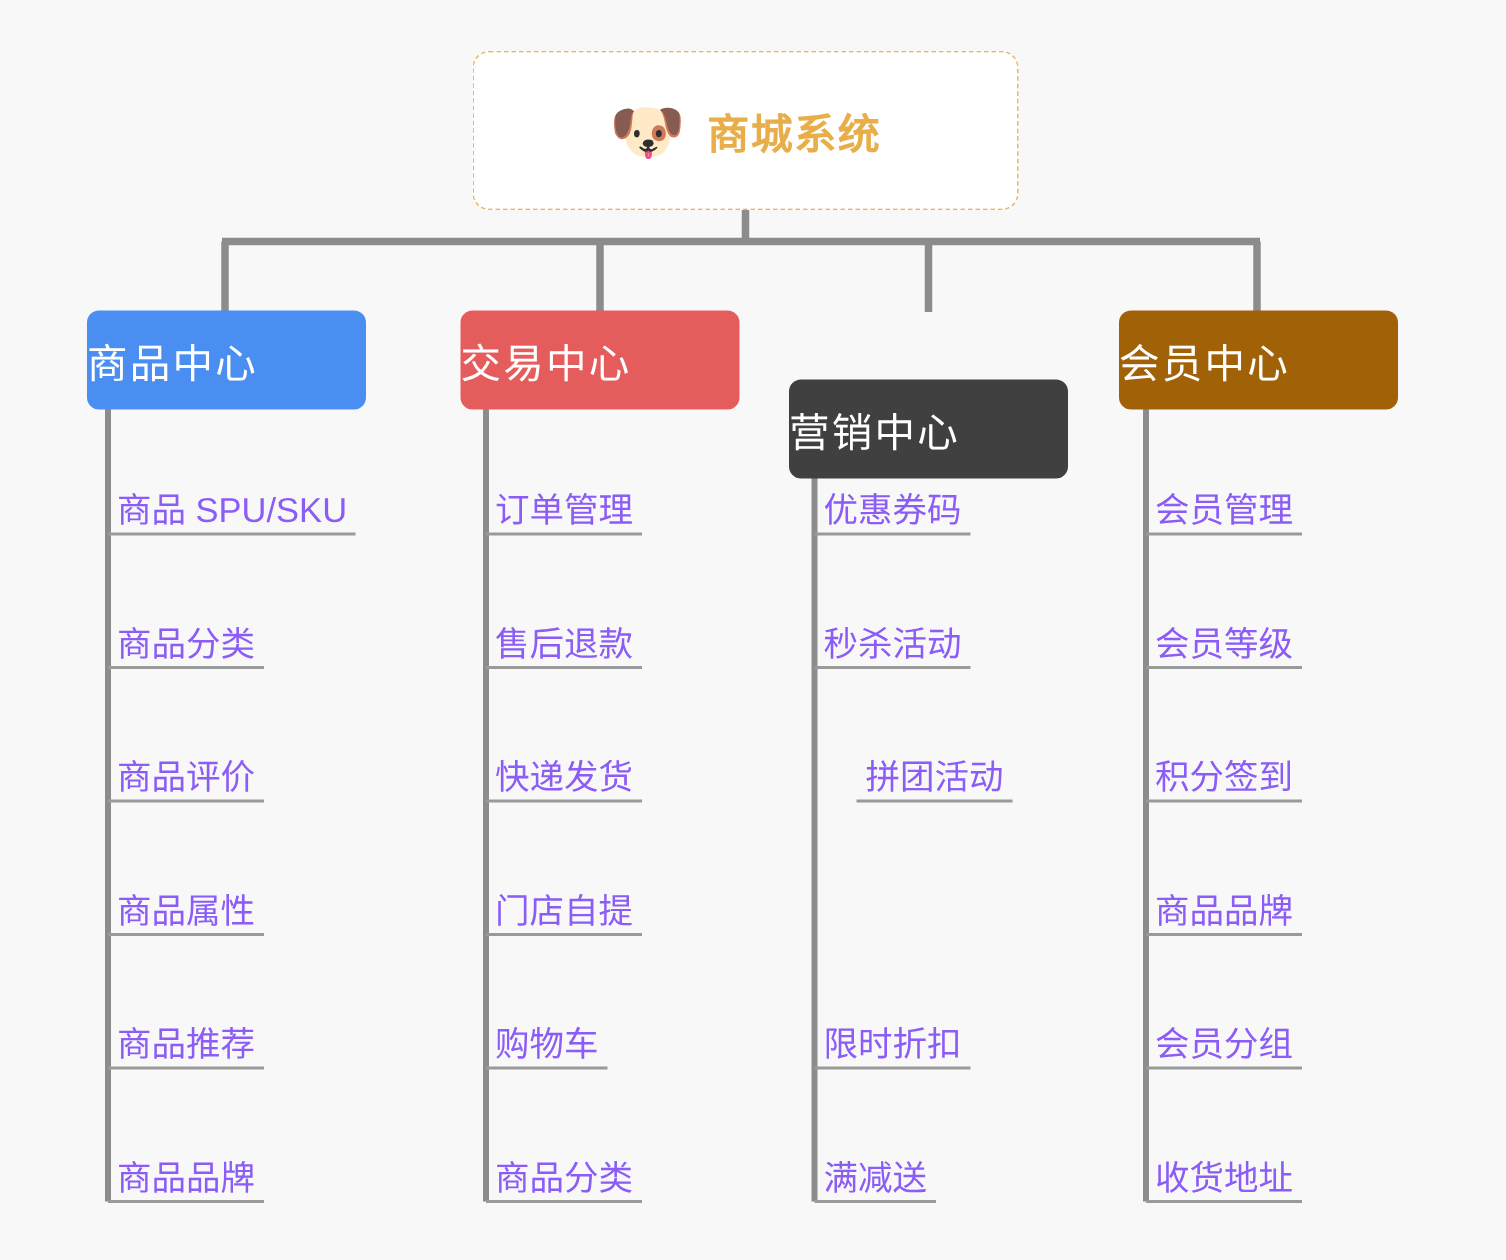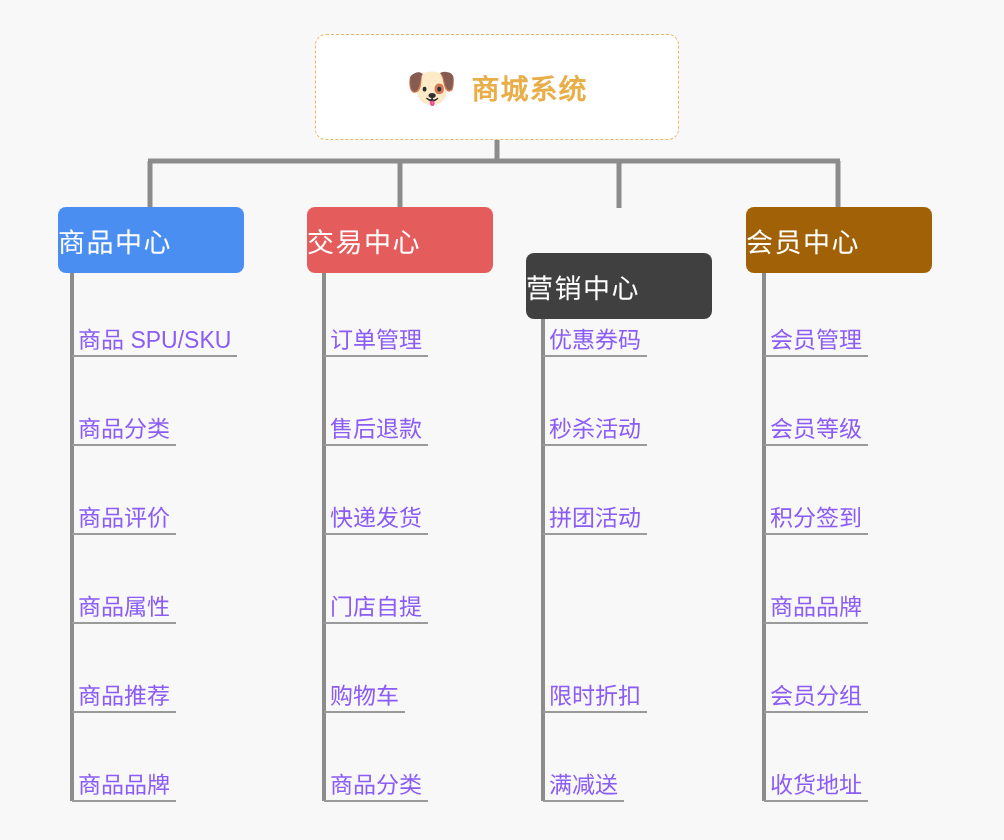--- a/index.html
+++ b/index.html
@@ -168,21 +168,21 @@
   <div class="leaf" style="left: 324px; top: 758px; border-bottom-color: rgb(154, 154, 154);">
     <span class="leaf-label">商品分类</span>
   </div>
 
   <div class="leaf" style="left: 543px; top: 313px; border-bottom-color: rgb(154, 154, 154);">
     <span class="leaf-label">优惠券码</span>
   </div>
   <div class="leaf" style="left: 543px; top: 402px; border-bottom-color: rgb(154, 154, 154);">
     <span class="leaf-label">秒杀活动</span>
   </div>
-  <div class="leaf" style="left: 543px; top: 491px; border-bottom-color: rgb(154, 154, 154);">
+  <div class="leaf" style="left: 571px; top: 491px; border-bottom-color: rgb(154, 154, 154);">
     <span class="leaf-label">拼团活动</span>
   </div>
   <div class="leaf" style="left: 543px; top: 669px; border-bottom-color: rgb(154, 154, 154); text-align: center;">
     <span class="leaf-label">限时折扣</span>
   </div>
   <div class="leaf" style="left: 543px; top: 758px; border-bottom-color: rgb(154, 154, 154);">
     <span class="leaf-label">满减送</span>
   </div>
 
   <div class="leaf" style="left: 764px; top: 313px; border-bottom-color: rgb(154, 154, 154);">

